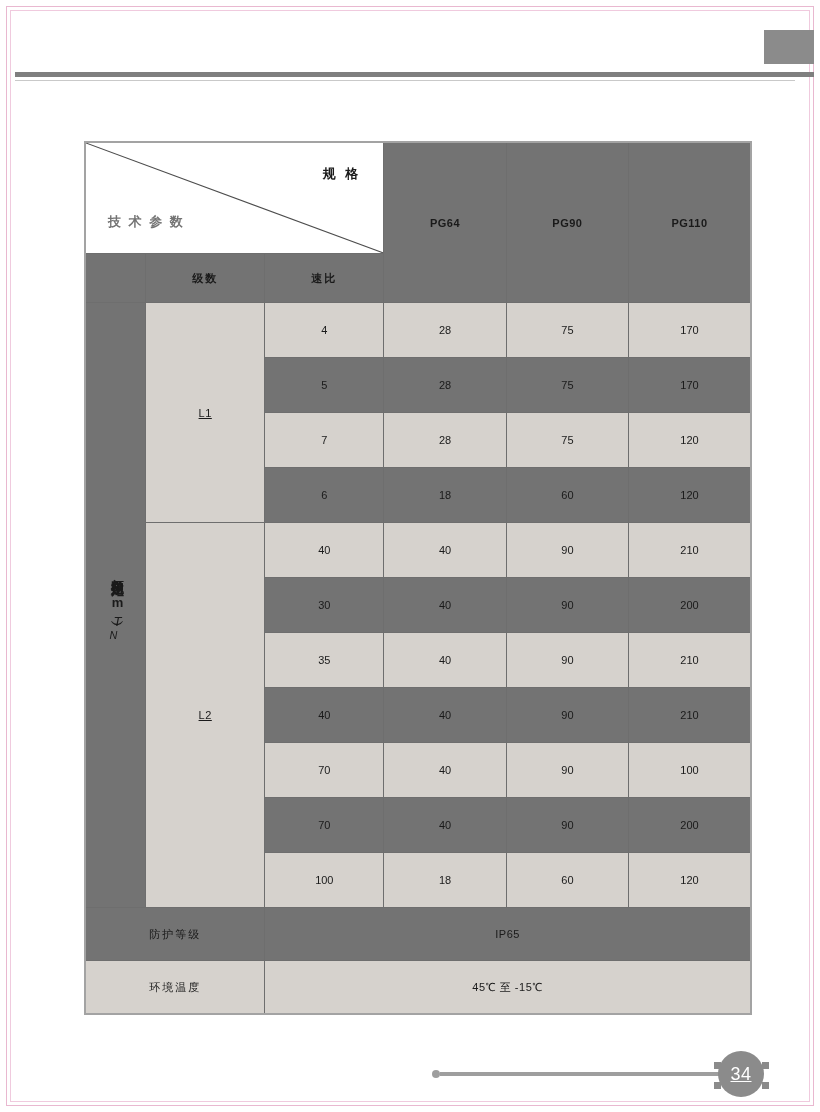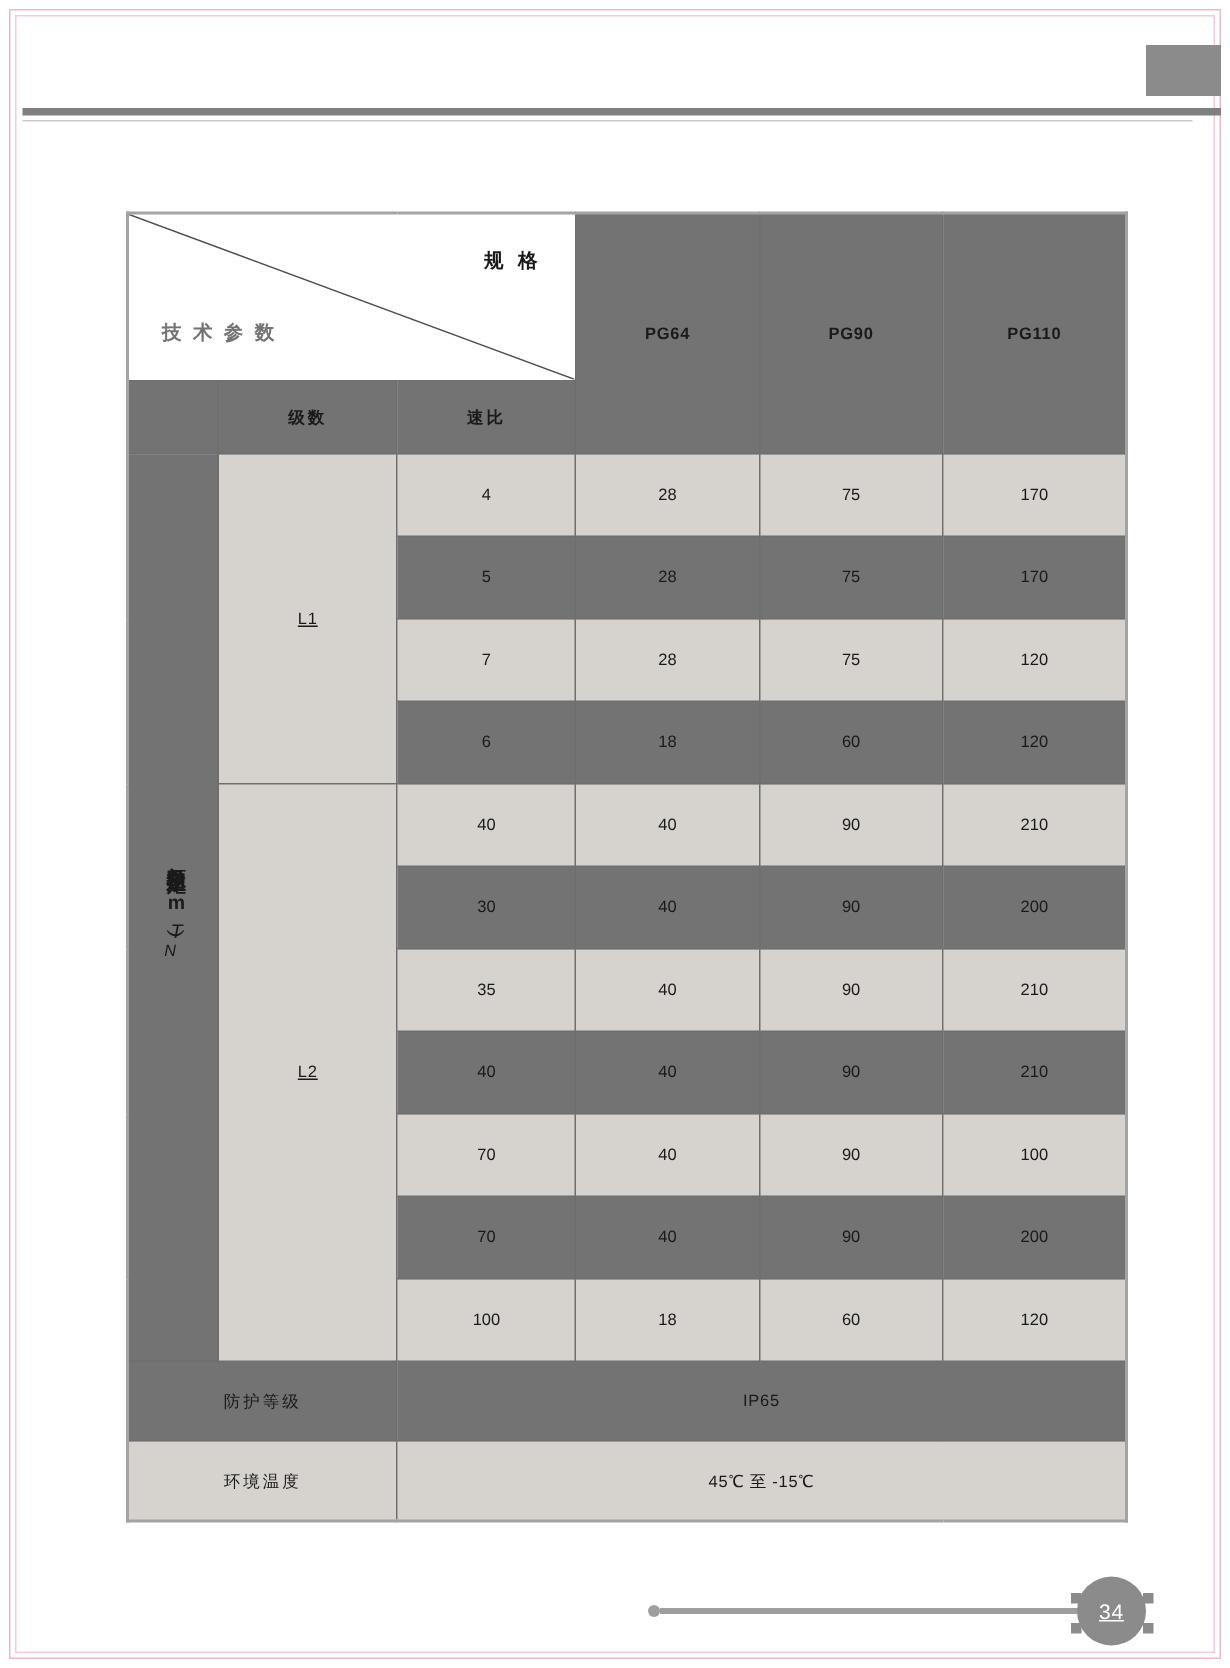--- a/index.html
+++ b/index.html
@@ -195,21 +195,21 @@
   }
   .page-badge {
     position: absolute;
     left: 718px;
     top: 1051px;
     width: 46px;
     height: 46px;
     border-radius: 50%;
     background: #8b8b8b;
     color: #ffffff;
-    font-size: 14px;
+    font-size: 18px;
     display: flex;
     align-items: center;
     justify-content: center;
     letter-spacing: 0.5px;
     text-decoration: underline;
   }
   .badge-notch {
     position: absolute;
     width: 7px;
     height: 7px;

